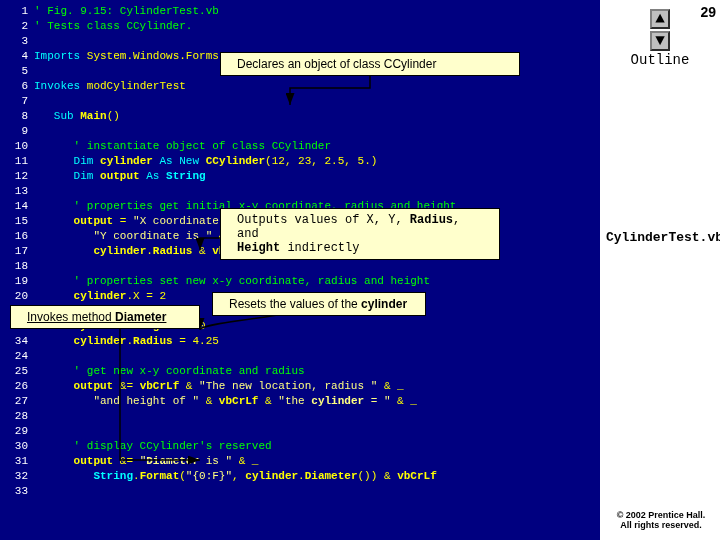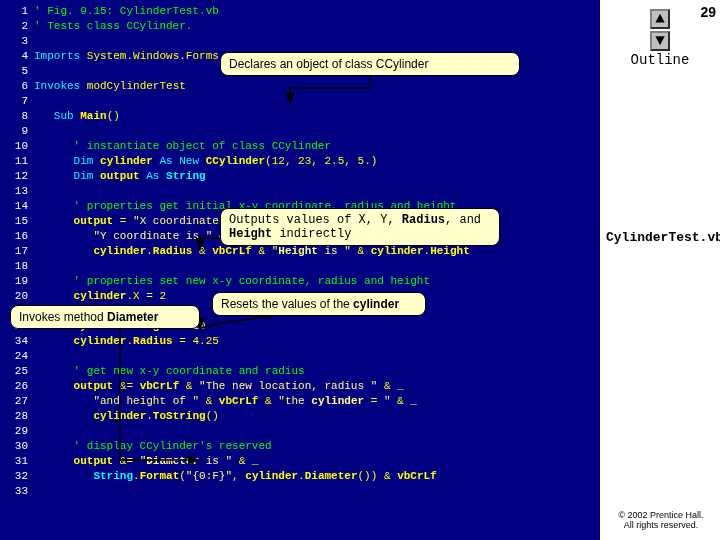--- a/index.html
+++ b/index.html
@@ -99,32 +99,33 @@
 
     #copyright {
       position: absolute;
       bottom: 10px;
       right: 4px;
       font-family: Arial, sans-serif;
       font-size: 9px;
       color: #000;
       text-align: center;
       width: 110px;
+      font-weight: bold;
     }
 
     
     .callout {
       position: absolute;
       background: #ffffcc;
       border: 1.5px solid #000;
       font-family: Arial, sans-serif;
       font-size: 12px;
       color: #000;
-      padding: 4px 8px;
-      border-radius: 8px;
+      padding: 4px 16px;
+      border-radius: 0;
       z-index: 10;
     }
 
     .callout strong, .callout b { font-weight: bold; }
 
     
     #arrows-svg {
       position: absolute;
       top: 0; left: 0;
       width: 600px;
@@ -158,21 +159,21 @@
     <div class="line"><span class="line-num">18</span><span class="line-code"><span>&nbsp;</span></span></div>
     <div class="line"><span class="line-num">19</span><span class="line-code"><span style="color:#00ff00">      ' properties set new x-y coordinate, radius and height</span></span></div>
     <div class="line"><span class="line-num">20</span><span class="line-code">      <b>cylinder</b>.X = 2</span></div>
     <div class="line"><span class="line-num">21</span><span class="line-code">      <b>cylinder</b>.Y = 2</span></div>
     <div class="line"><span class="line-num">22</span><span class="line-code">      <b>cylinder</b>.<b>Height</b> = 10</span></div>
     <div class="line"><span class="line-num">34</span><span class="line-code">      <b>cylinder</b>.<b>Radius</b> = 4.25</span></div>
     <div class="line"><span class="line-num">24</span><span class="line-code"><span>&nbsp;</span></span></div>
     <div class="line"><span class="line-num">25</span><span class="line-code"><span style="color:#00ff00">      ' get new x-y coordinate and radius</span></span></div>
     <div class="line"><span class="line-num">26</span><span class="line-code">      <b>output</b> &amp;= <b>vbCrLf</b> &amp; <span style="color:#ffff80">"The new location, radius "</span> &amp; _</span></div>
     <div class="line"><span class="line-num">27</span><span class="line-code">         <span style="color:#ffff80">"and height of "</span> &amp; <b>vbCrLf</b> &amp; <span style="color:#ffff80">"the <b>cylinder</b> = "</span> &amp; _</span></div>
-    <div class="line"><span class="line-num">28</span><span class="line-code">         <b>cylinder</b>.<b>ToString</b>()</span></div>
+    <div class="line"><span class="line-num">28</span></div>
     <div class="line"><span class="line-num">29</span><span class="line-code"><span>&nbsp;</span></span></div>
     <div class="line"><span class="line-num">30</span><span class="line-code"><span style="color:#00ff00">      ' display CCylinder's reserved</span></span></div>
     <div class="line"><span class="line-num">31</span><span class="line-code">      <b>output</b> &amp;= <span style="color:#ffff80">"<b>Diameter</b> is "</span> &amp; _</span></div>
     <div class="line"><span class="line-num">32</span><span class="line-code">         <span style="color:#00ffff"><b>String</b></span>.<b>Format</b>(<span style="color:#ffff80">"{0:F}"</span>, <b>cylinder</b>.<b>Diameter</b>()) &amp; <b>vbCrLf</b></span></div>
     <div class="line"><span class="line-num">33</span><span class="line-code"><span>&nbsp;</span></span></div>
   </div>
 
 <svg id="arrows-svg" xmlns="http://www.w3.org/2000/svg">
   <defs>
     <marker id="arrowhead" markerWidth="8" markerHeight="6" refX="8" refY="3" orient="auto">
@@ -194,21 +195,21 @@
 </div>
 
 <div class="callout" style="top:208px; left:220px; width:280px;font-family:Liberation Mono, monospace;">
   Outputs values of X, Y, <b>Radius</b>, and<br><b>Height</b> indirectly
 </div>
 
 <div class="callout" style="top:260px; left:212px; width:214px;margin-top:32px;">
   Resets the values of the <b>cylinder</b>
 </div>
 
-<div class="callout" style="top:305px; left:10px; width:190px;">
+<div class="callout" style="top:305px; left:10px; width:190px;text-decoration:underline;">
   Invokes method <b>Diameter</b>
 </div>
 
 <div id="right-panel">
   <div id="nav-up">▲</div>
   <div id="nav-down">▼</div>
   <div id="outline-btn">Outline</div>
 </div>
 
 <div id="page-num">29</div>

